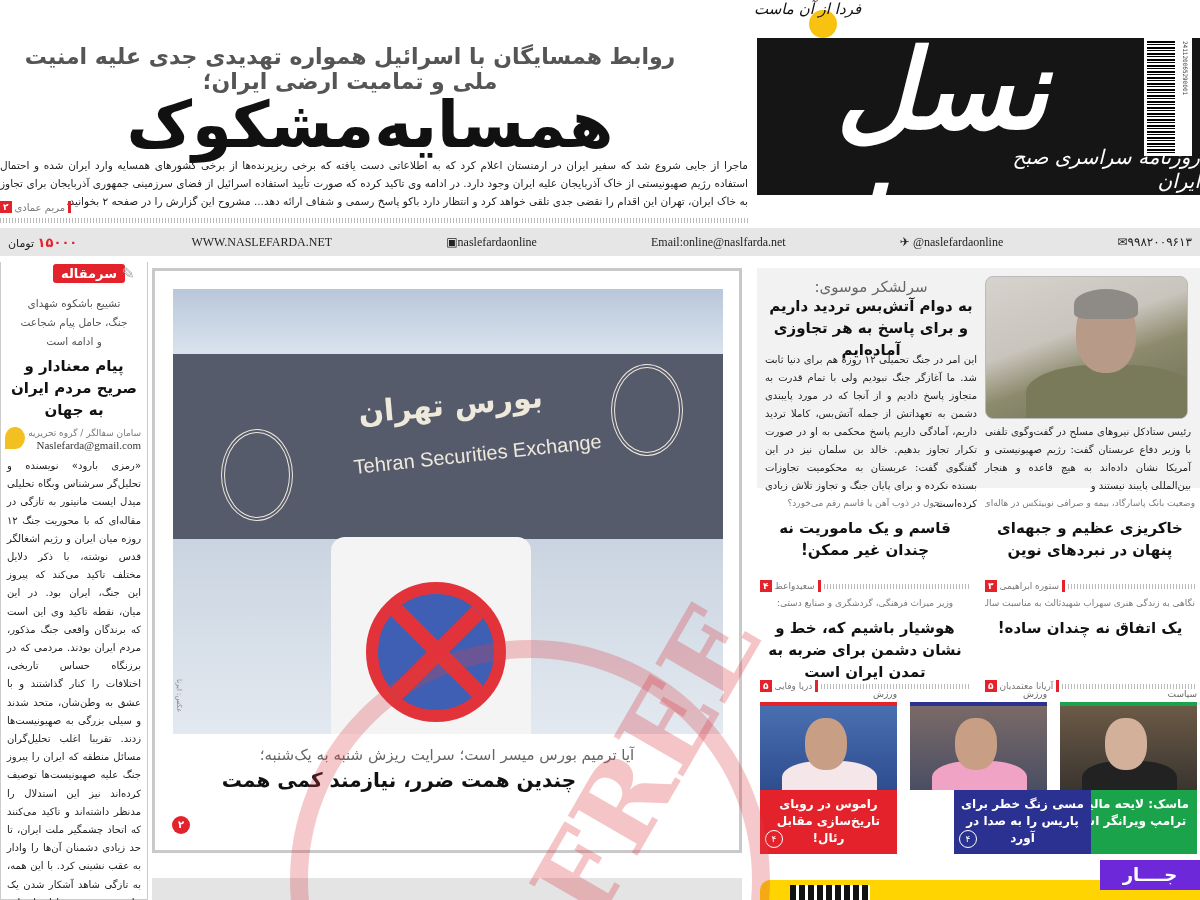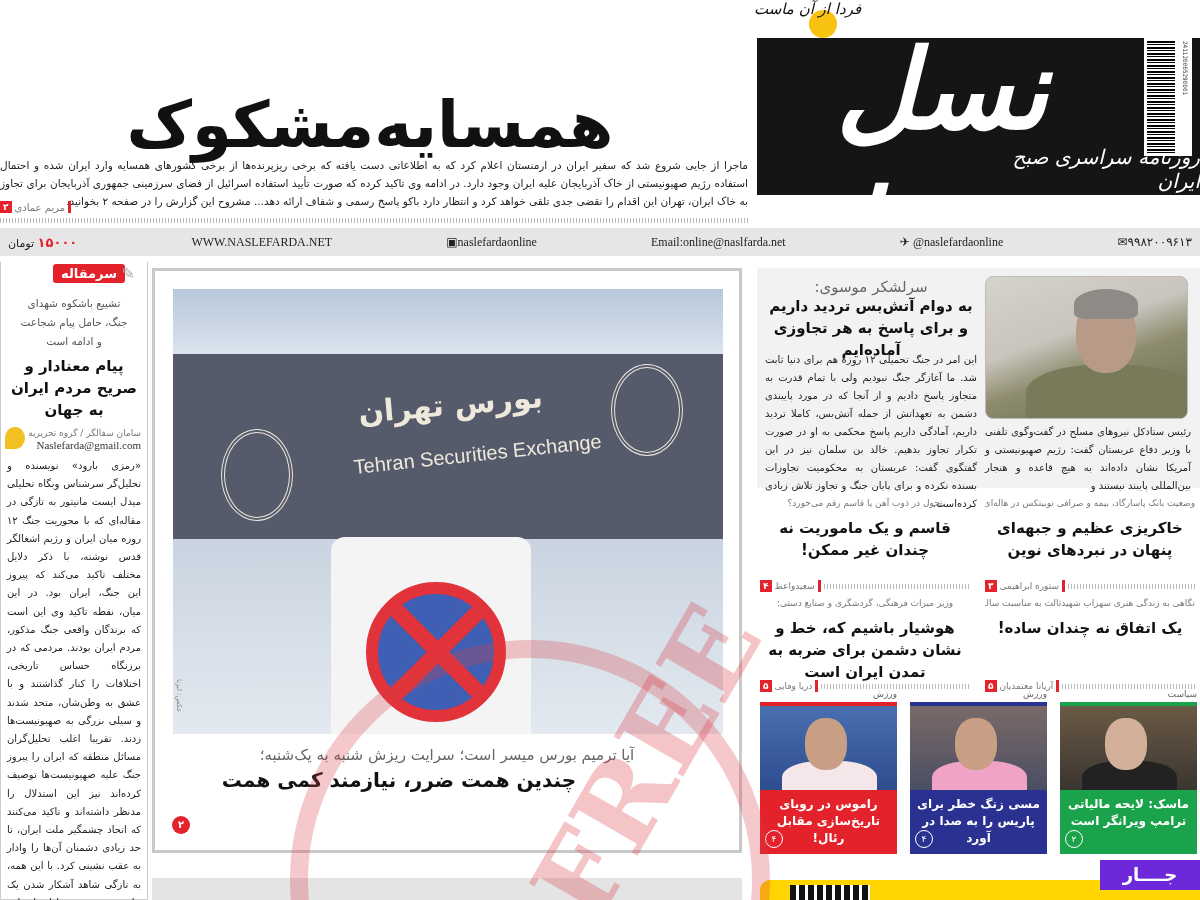--- a/index.html
+++ b/index.html
@@ -110,20 +110,21 @@
   <div class="subtitle">روزنامه سراسری صبح ایران</div>
   <div class="sun"></div>
   <div class="slogan">فردا از آن ماست</div>
   <div class="barcode">
     <div class="bars"></div>
     <div class="digits">241120065290001</div>
   </div>
 </div>
 
 <div class="lead">
+  <div class="kicker">روابط همسایگان با اسرائیل همواره تهدیدی جدی علیه امنیت ملی و تمامیت ارضی ایران؛</div>
   <div class="headline">همسایه‌مشکوک</div>
   <div class="body">ماجرا از جایی شروع شد که سفیر ایران در ارمنستان اعلام کرد که به اطلاعاتی دست یافته که برخی ریزپرنده‌ها از برخی کشورهای همسایه وارد ایران شده و احتمال استفاده رژیم صهیونیستی از خاک آذربایجان علیه ایران وجود دارد. در ادامه وی تاکید کرده که صورت تأیید استفاده اسرائیل از فضای سرزمینی جمهوری آذربایجان برای تجاوز به خاک ایران، تهران این اقدام را نقضی جدی تلقی خواهد کرد و انتظار دارد باکو پاسخ رسمی و شفاف ارائه دهد... مشروح این گزارش را در صفحه ۲ بخوانید.</div>
   <div class="byline">
     <span class="redbar"></span>
     <span>مریم عمادی</span>
     <span class="pgbadge">۲</span>
   </div>
 </div>
 <div class="dotline" style="left:0;top:218px;width:748px;"></div>
 
@@ -235,21 +236,21 @@
     <span>ماسک: لایحه مالیاتی ترامپ ویرانگر است</span>
     <span class="circ">۲</span>
   </div>
 </div>
 <div class="card" style="left:910px;top:688px;">
   <div class="section">ورزش</div>
   <div class="img" style="border-color:#2b3191;background:linear-gradient(180deg,#7a6a68,#4a4e63);">
     <div class="torso" style="background:#f0a3c4;"></div>
     <div class="figure"></div>
   </div>
-  <div class="panel" style="background:#2b3191;">
+  <div class="panel" style="background:#2b3191;margin-left:44px;">
     <span>مسی زنگ خطر برای پاریس را به صدا در آورد</span>
     <span class="circ">۴</span>
   </div>
 </div>
 <div class="card" style="left:760px;top:688px;">
   <div class="section">ورزش</div>
   <div class="img" style="border-color:#e3222b;background:linear-gradient(180deg,#4a6fb0,#2d4d8f);">
     <div class="torso" style="background:#f5e6ea;"></div>
     <div class="figure"></div>
   </div>

